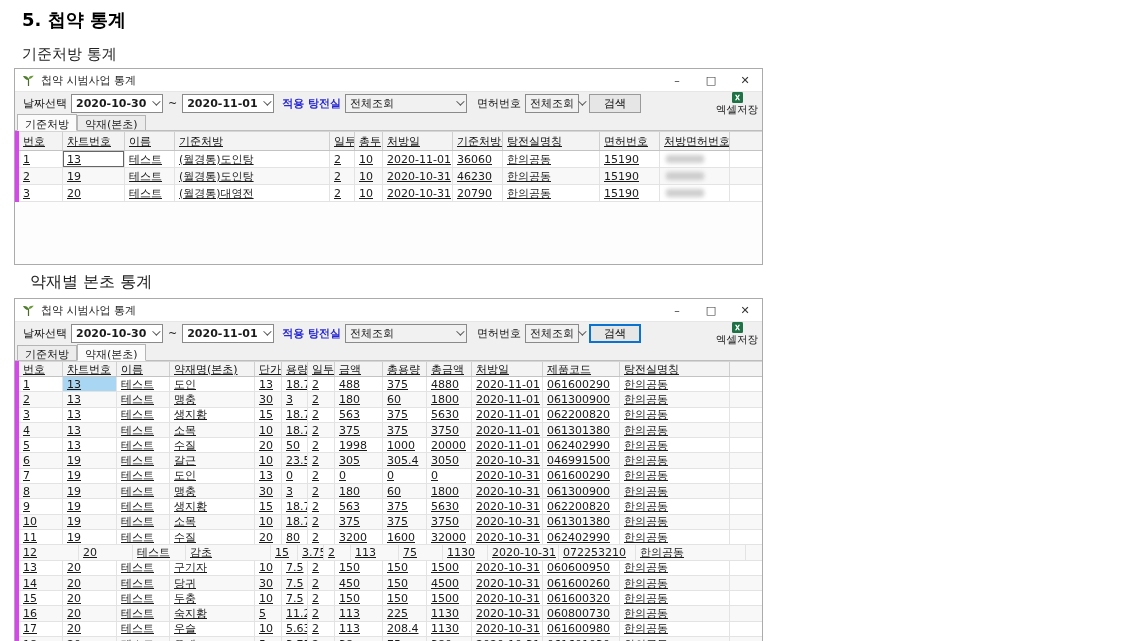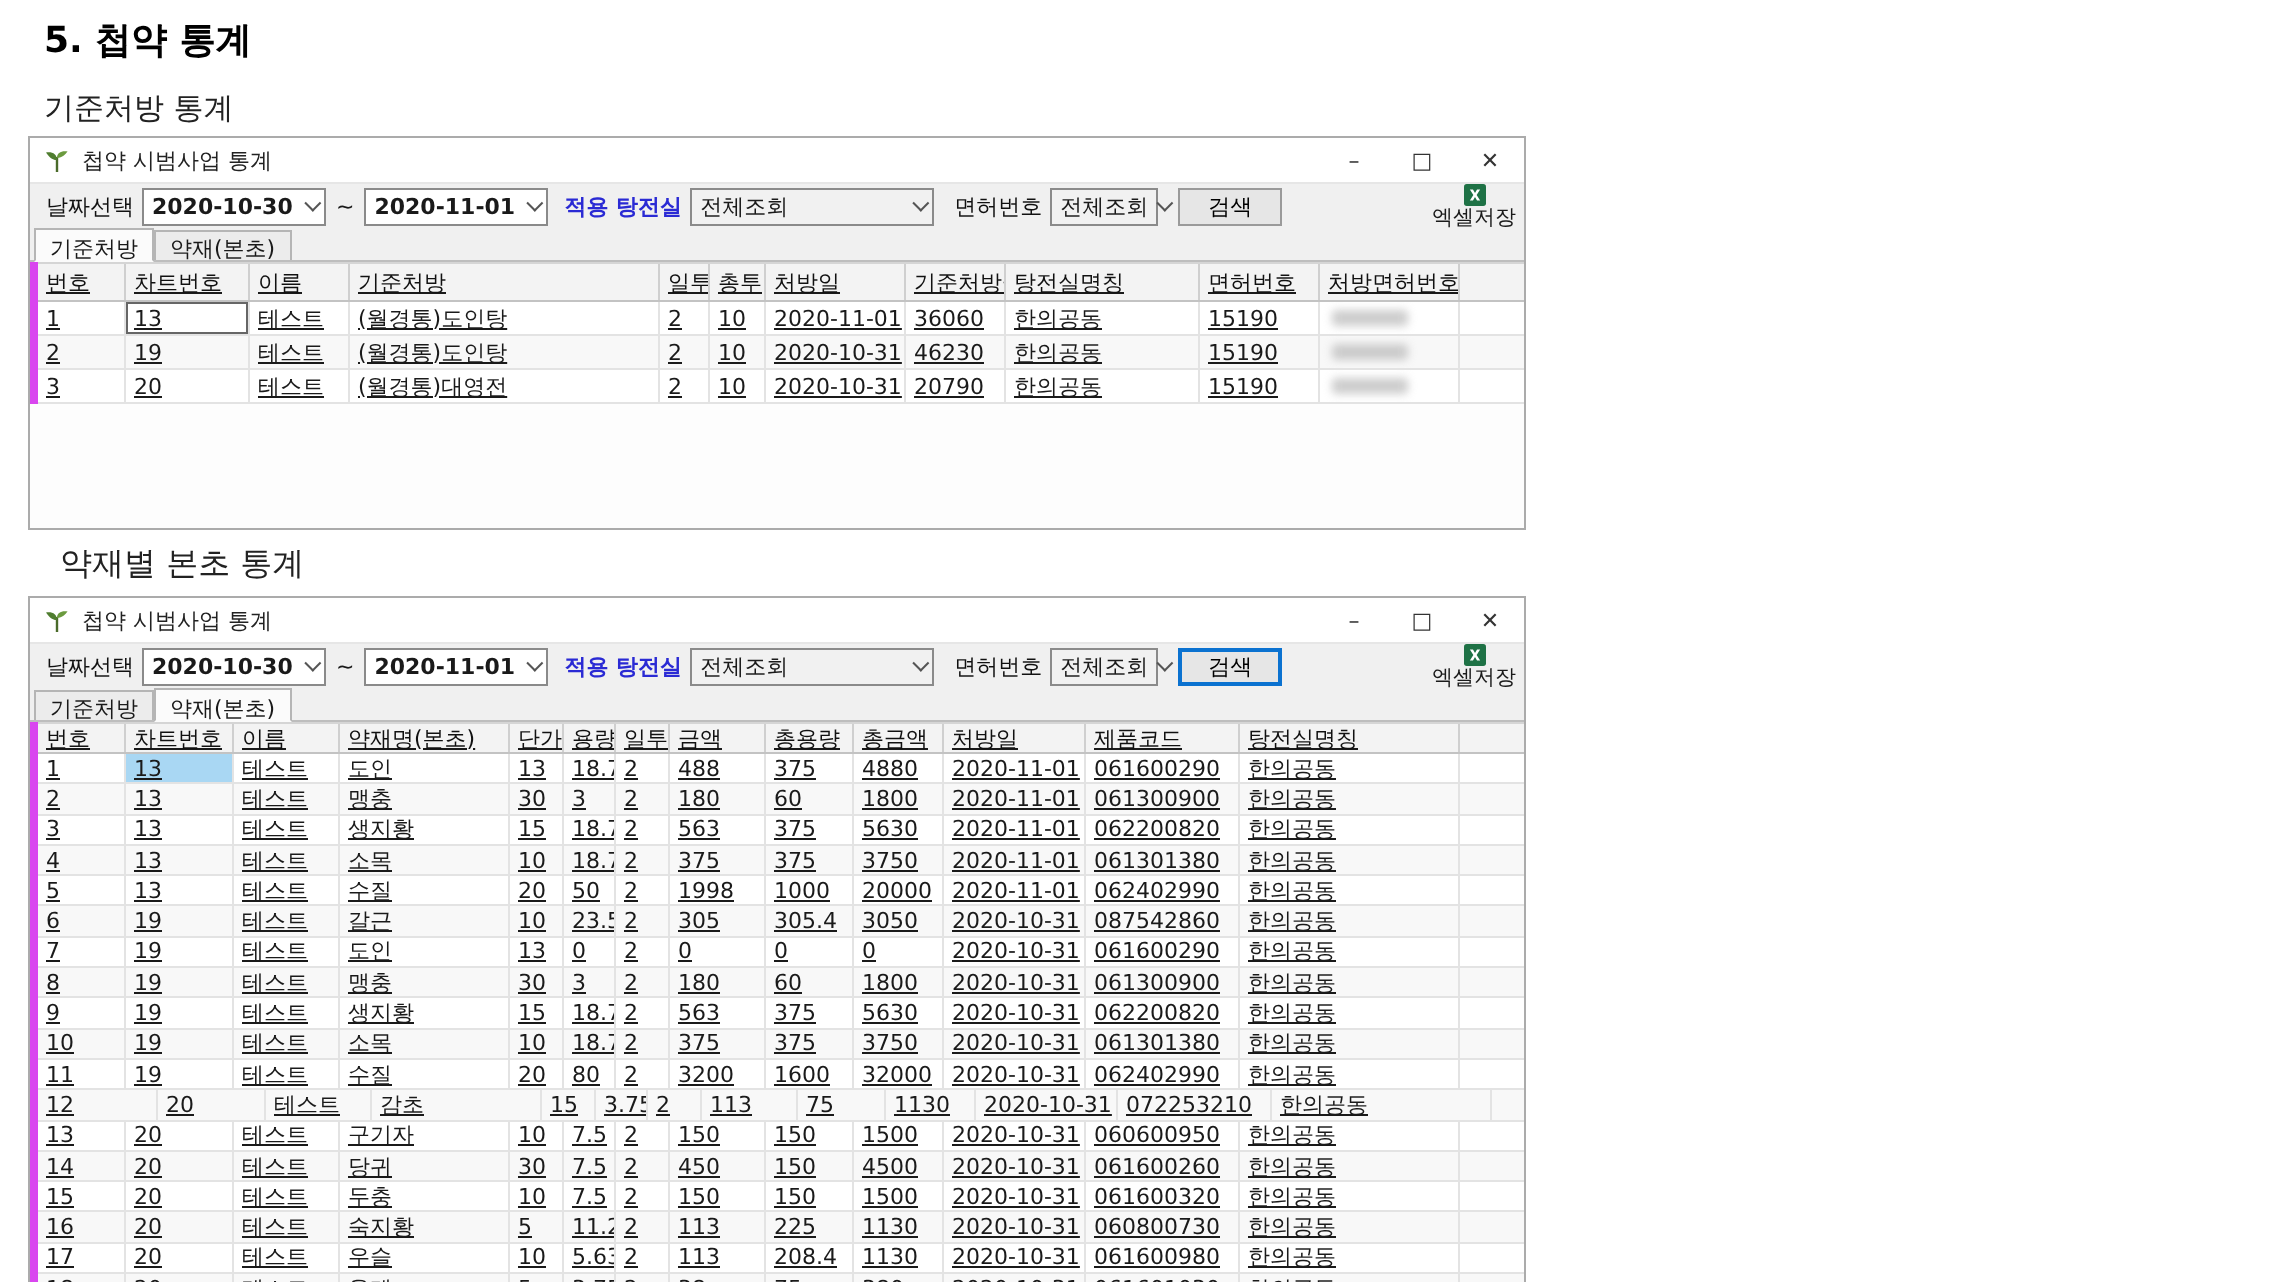--- a/index.html
+++ b/index.html
@@ -338,21 +338,21 @@
           <div class="tcell" style="width: 54px;">19</div>
           <div class="tcell" style="width: 53px;">테스트</div>
           <div class="tcell" style="width: 85px;">갈근</div>
           <div class="tcell" style="width: 27px;">10</div>
           <div class="tcell" style="width: 26px;">23.5</div>
           <div class="tcell" style="width: 27px;">2</div>
           <div class="tcell" style="width: 48px;">305</div>
           <div class="tcell" style="width: 44px;">305.4</div>
           <div class="tcell" style="width: 45px;">3050</div>
           <div class="tcell" style="width: 71px;">2020-10-31</div>
-          <div class="tcell" style="width: 77px;">087542860</div>
+          <div class="tcell" style="width: 77px;">046991500</div>
           <div class="tcell" style="width: 110px;">한의공동</div>
         </div>
         <div class="trow">
           <div class="tcell" style="width: 44px;">7</div>
           <div class="tcell" style="width: 54px;">19</div>
           <div class="tcell" style="width: 53px;">테스트</div>
           <div class="tcell" style="width: 85px;">도인</div>
           <div class="tcell" style="width: 27px;">13</div>
           <div class="tcell" style="width: 26px;">0</div>
           <div class="tcell" style="width: 27px;">2</div>

